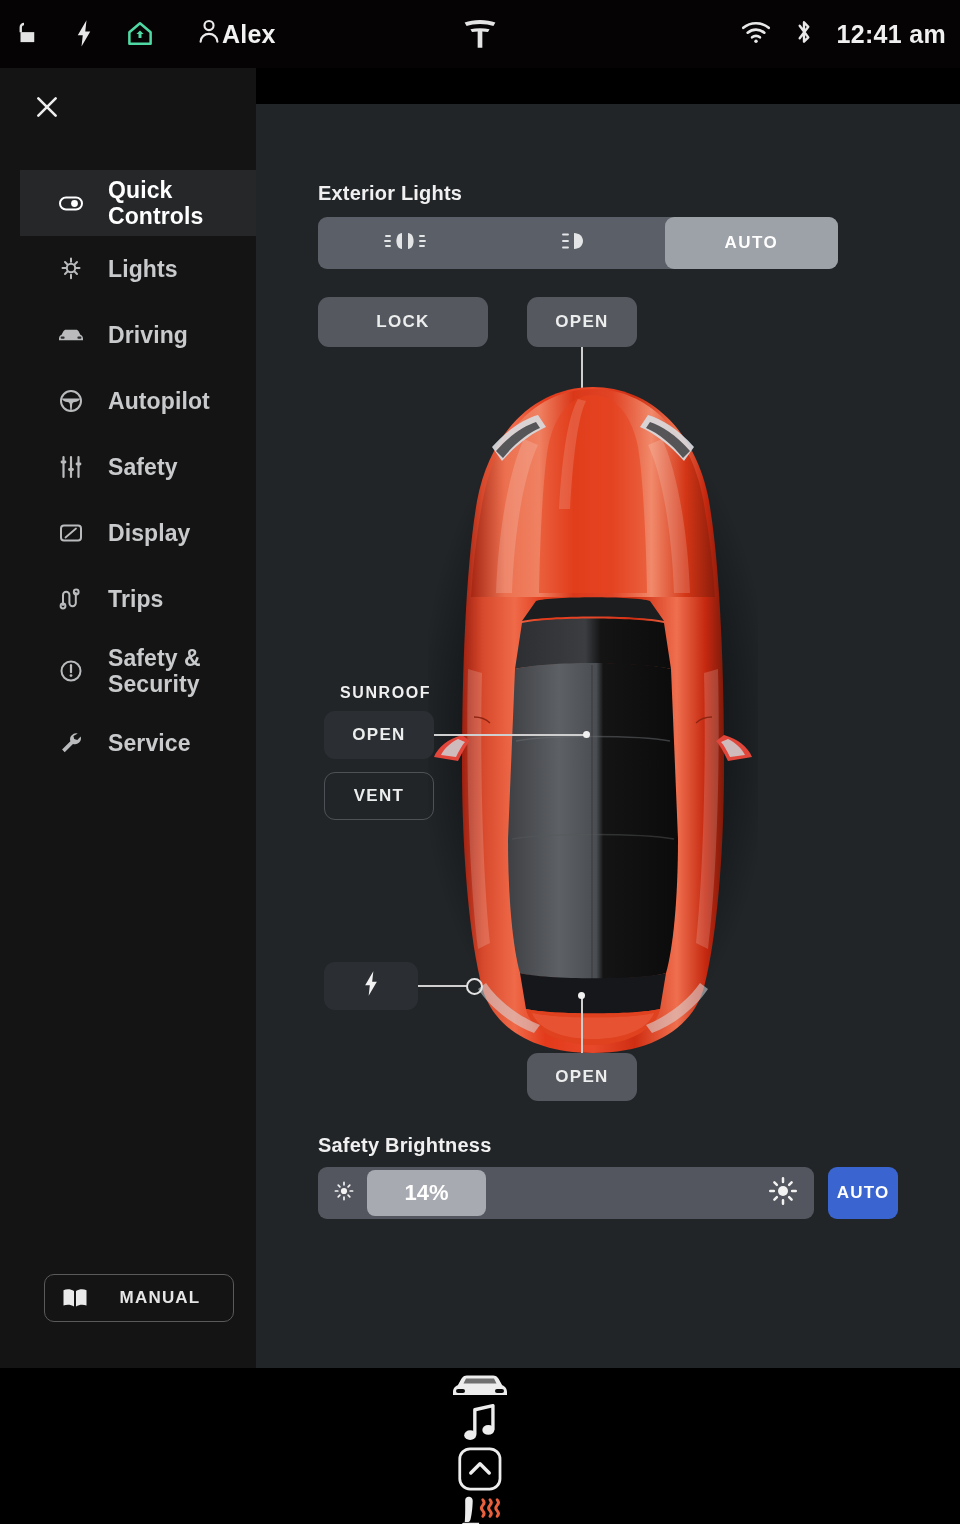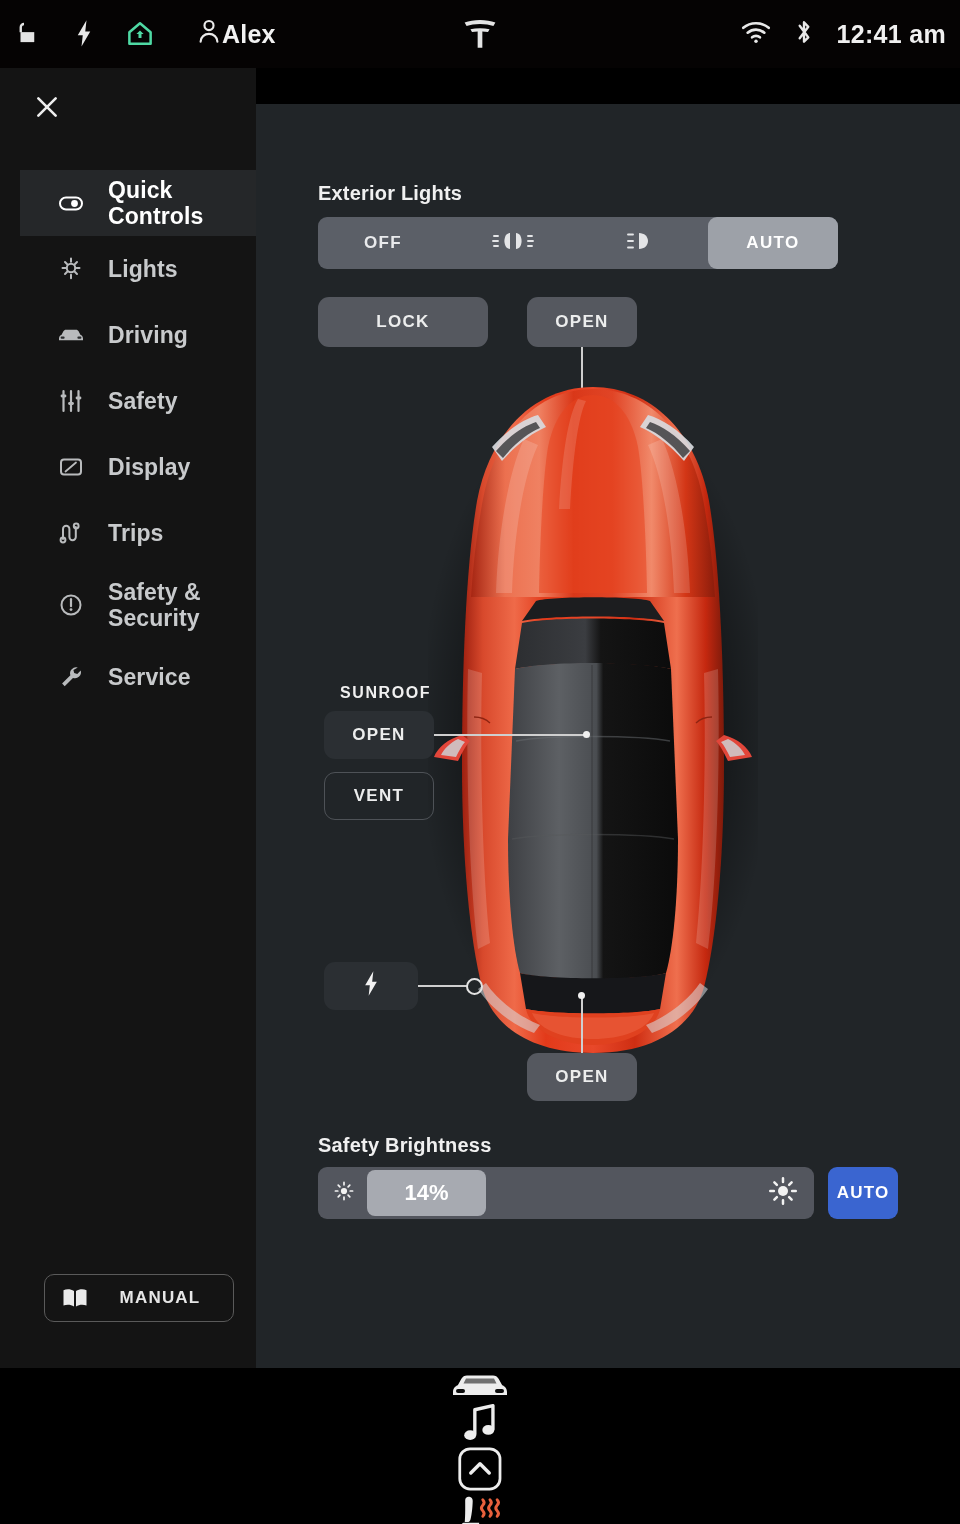--- a/index.html
+++ b/index.html
@@ -239,20 +239,29 @@
           <span class="menu-ico">
             <svg width="30" height="28" viewBox="0 0 30 28">
                 <path d="M3 17.5c0-2 1.3-3.4 2.6-3.8l1.8-3.4c.5-1 1.5-1.6 2.6-1.6h10c1.1 0 2.1.6 2.6 1.6l1.8 3.4c1.3.4 2.6 1.8 2.6 3.8v1.8H3z" fill="#b9bbbd"></path>
                 <rect x="4.6" y="15.6" width="4" height="2.2" rx="1" fill="#2a2c2e"></rect>
                 <rect x="21.4" y="15.6" width="4" height="2.2" rx="1" fill="#2a2c2e"></rect>
               </svg>
           </span>
           <span class="menu-label">Driving</span>
         </div>
 
+        <div class="menu-item">
+          <span class="menu-ico">
+            <svg width="28" height="28" viewBox="0 0 28 28">
+                <circle cx="14" cy="14" r="10" fill="none" stroke="#b9bbbd" stroke-width="2"></circle>
+                <path d="M4.8 11.6h18.4c-.7 2.2-3.2 3.4-5.6 3.4-1.2 0-2.1.8-2.4 1.9l-.6 6.9h-1.2l-.6-6.9c-.3-1.1-1.2-1.9-2.4-1.9-2.4 0-4.9-1.2-5.6-3.4z" fill="#b9bbbd"></path>
+              </svg>
+          </span>
+          <span class="menu-label">Autopilot</span>
+        </div>
 
         <div class="menu-item">
           <span class="menu-ico">
             <svg width="28" height="28" viewBox="0 0 28 28">
                 <g stroke="#b9bbbd" stroke-width="2.2" stroke-linecap="round">
                   <path d="M6.5 4v20M14 4v20M21.5 4v20"></path>
                 </g>
                 <g fill="#b9bbbd">
                   <rect x="3.6" y="7.5" width="5.8" height="3" rx="1.4"></rect>
                   <rect x="11.1" y="15" width="5.8" height="3" rx="1.4"></rect>
@@ -315,23 +324,20 @@
         </span>
         <span class="mb-label">MANUAL</span>
       </div>
     </div>
 
     <div id="panel">
 
       <div class="section-title" style="left:62px; top:78px;">Exterior Lights</div>
 
       <div id="seg">
-        <div class="seg-item">
-          <span class="seg-label">OFF</span>
-        </div>
         <div class="seg-item">
           <span>
             <svg width="44" height="24" viewBox="0 0 44 24">
               <g stroke="#e4e5e7" stroke-width="1.9" stroke-linecap="round">
                 <path d="M3 7h4M2 12h5M3 17h4"></path>
                   <path d="M41 7h-4M42 12h-5M41 17h-4"></path>
               </g>
               <path d="M19 4c-3.3 0-5.6 3.6-5.6 8s2.3 8 5.6 8z" fill="#e4e5e7"></path>
               <path d="M25 4c3.3 0 5.6 3.6 5.6 8s-2.3 8-5.6 8z" fill="#e4e5e7"></path>
             </svg>

